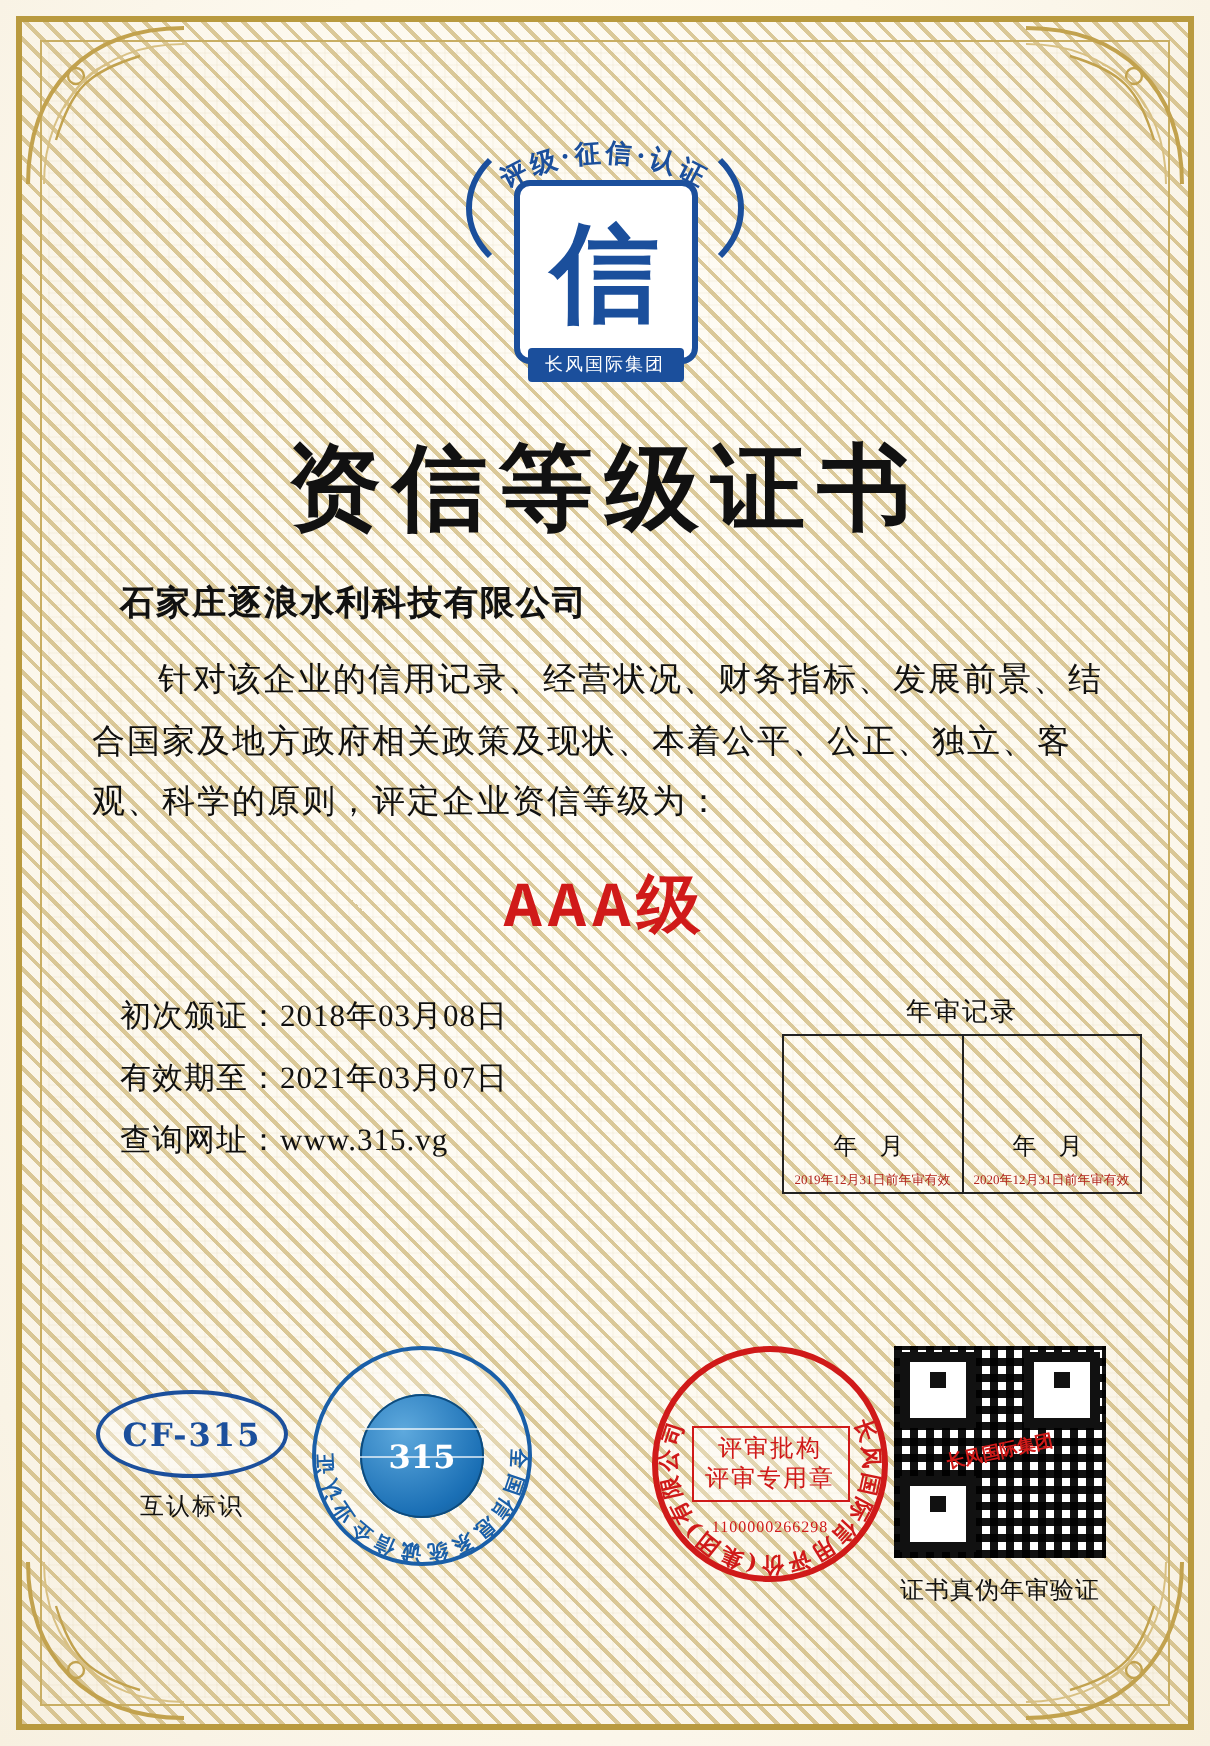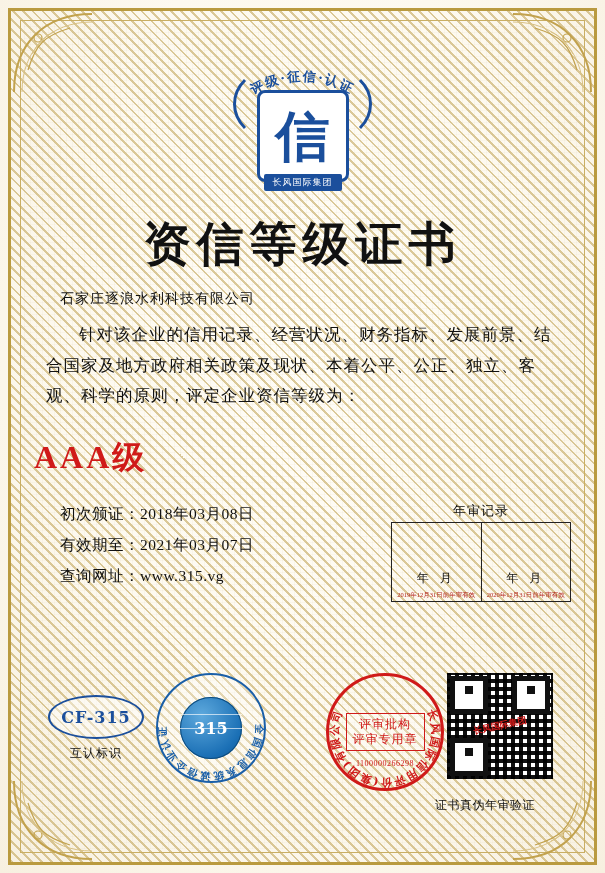--- a/index.html
+++ b/index.html
@@ -139,44 +139,45 @@
     text-align: right;
     padding-right: 4px;
     font-size: 15px;
     color: #111;
     font-weight: bold;
     letter-spacing: 0.3px;
   }
 
   .company {
     margin-top: 14px;
-    font-size: 14px;
-    font-weight: normal;
+    font-size: 17px;
+    font-weight: bold;
     color: #111;
     letter-spacing: 1px;
     padding-left: 26px;
   }
 
   .body-text {
     margin-top: 12px;
     font-size: 16.5px;
     line-height: 1.85;
     color: #111;
     letter-spacing: 1px;
     padding: 0 10px 0 12px;
   }
   .body-text .indent { display: inline-block; width: 33px; }
 
   .grade {
-    margin-top: 24px;
+    margin-top: 14px;
+    text-align: center;
     color: #d01a19;
     font-weight: bold;
     font-size: 32px;
     letter-spacing: 3px;
-    font-family: Liberation Serif, serif;
+    font-family: Liberation Mono, monospace;
   }
 
   
   .lower {
     display: flex;
     margin-top: 18px;
     align-items: flex-start;
   }
   .info-list {
     flex: 0 0 325px;
@@ -350,25 +351,25 @@
   .qr .qr-overlay {
     position:absolute;
     left: 50%; top: 50%;
     transform: translate(-50%,-50%) rotate(-12deg);
     color: #d01a19;
     font-size: 9px;
     white-space: nowrap;
     font-weight: bold;
   }
   .qr-caption {
-    margin-top: 18px;
+    margin-top: 8px;
     font-size: 12px;
     color: #111;
     letter-spacing: 0.5px;
-    text-align: left;
+    text-align: center;
   }
 </style>
 </head>
 <body>
 
 <div class="certificate">
 
   <div class="border-outer"></div>
   <div class="border-pattern"></div>
   <div class="border-inner"></div>

